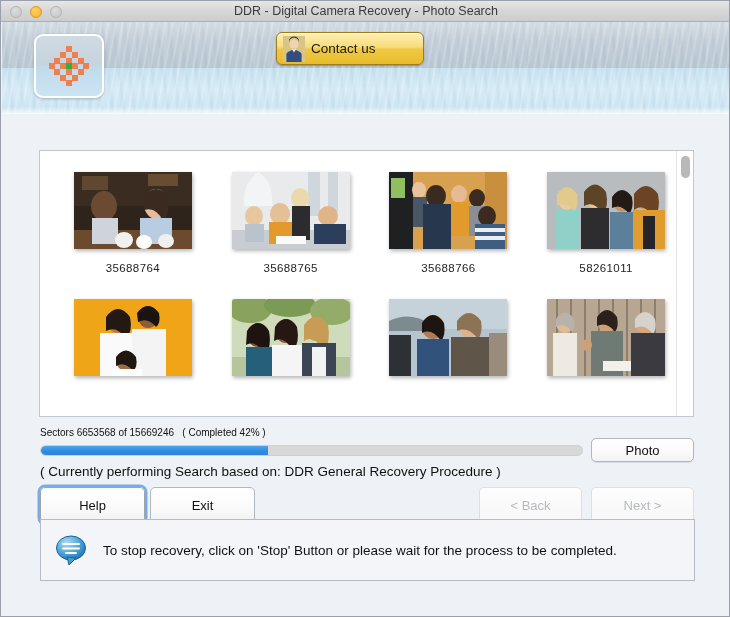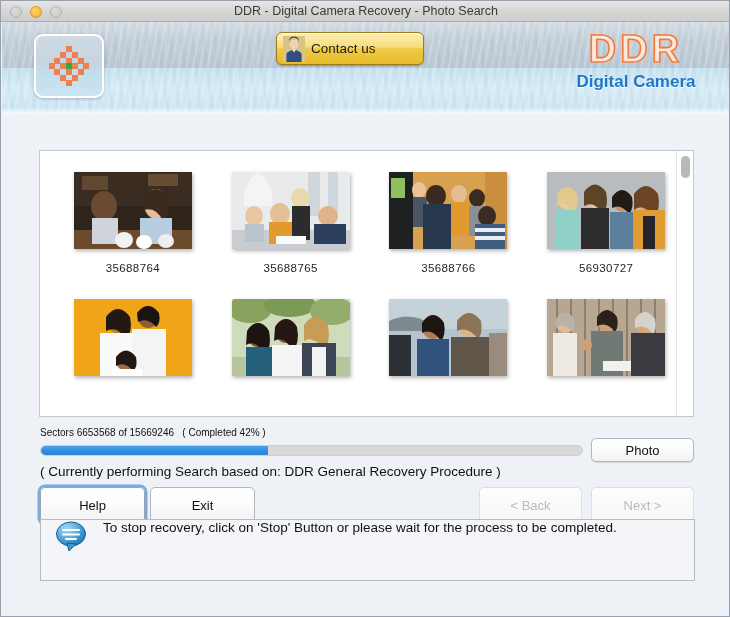--- a/index.html
+++ b/index.html
@@ -318,21 +318,21 @@
 
   
   #info-box {
     position: absolute;
     left: 38px; top: 405px;
     width: 655px; height: 62px;
     background: #f3f5f9;
     border: 1px solid #b7bcc4;
     box-sizing: border-box;
     display: flex;
-    align-items: flex-start;
+    align-items: center;
     padding-left: 14px;
   }
   #info-bubble-icon { width: 34px; height: 32px; flex: 0 0 auto; }
   #info-text {
     margin-left: 14px;
     font-size: 13.5px;
     color: #111111;
   }
 </style>
 </head>
@@ -385,24 +385,20 @@
       <rect x="0" y="0" width="22" height="26" fill="#d8c487"></rect>
       <circle cx="11" cy="8" r="4.6" fill="#f0d3b2"></circle>
       <path d="M6 7 a5 5.5 0 0 1 10 0 l0 -1.6 a5 5 0 0 0 -10 0 z" fill="#2e3740"></path>
       <path d="M11 13 l-6 3 a3 3 0 0 0 -1.6 2.6 L3.4 26 l15.2 0 l0 -7.4 a3 3 0 0 0 -1.6 -2.6 z" fill="#2d4f86"></path>
       <path d="M9 13.2 l2 3.2 l2 -3.2 l-1 -0.5 l-1 1 l-1 -1 z" fill="#ffffff"></path>
       <path d="M10.4 16.8 l0.6 -0.6 l0.6 0.6 l-0.3 4 l-0.6 0 z" fill="#b02a2a"></path>
     </svg>
     <span id="contact-us-label">Contact us</span>
   </div>
 
-  <div id="ddr-logo">
-    <div id="ddr-logo-main">DDR</div>
-    <div id="ddr-logo-sub">Digital Camera</div>
-  </div>
 
   <div id="body-area">
 
     <div id="thumb-panel">
       <div id="thumb-scroll">
 
         <div class="thumb-row" id="thumb-row-1">
 
           <div class="thumb-cell">
             <div class="thumb-frame">
@@ -483,21 +479,21 @@
                 <rect x="34" y="36" width="28" height="41" fill="#2d2d30"></rect>
                 <ellipse cx="75" cy="30" rx="9" ry="10" fill="#c89267"></ellipse>
                 <path d="M65 25 q10 -14 20 0 q2 12 -3 17 q-8 -11 -17 -6 z" fill="#231a15"></path>
                 <rect x="63" y="40" width="24" height="37" fill="#5c7f9c"></rect>
                 <ellipse cx="99" cy="27" rx="10" ry="11" fill="#d39e72"></ellipse>
                 <path d="M87 22 q12 -16 24 0 q3 16 -4 24 q-10 -16 -20 -8 z" fill="#6b4424"></path>
                 <rect x="86" y="38" width="32" height="39" fill="#e09d2f"></rect>
                 <rect x="96" y="44" width="12" height="33" fill="#24242a"></rect>
               </svg>
             </div>
-            <div class="thumb-label">56930727</div>
+            <div class="thumb-label">58261011</div>
           </div>
         </div>
 
         <div class="thumb-row" id="thumb-row-2">
 
           <div class="thumb-cell">
             <div class="thumb-frame">
               <svg viewBox="0 0 118 77" preserveAspectRatio="none">
                 <rect width="118" height="77" fill="#f0a417"></rect>
                 <ellipse cx="44" cy="22" rx="11" ry="12" fill="#b07b52"></ellipse>

